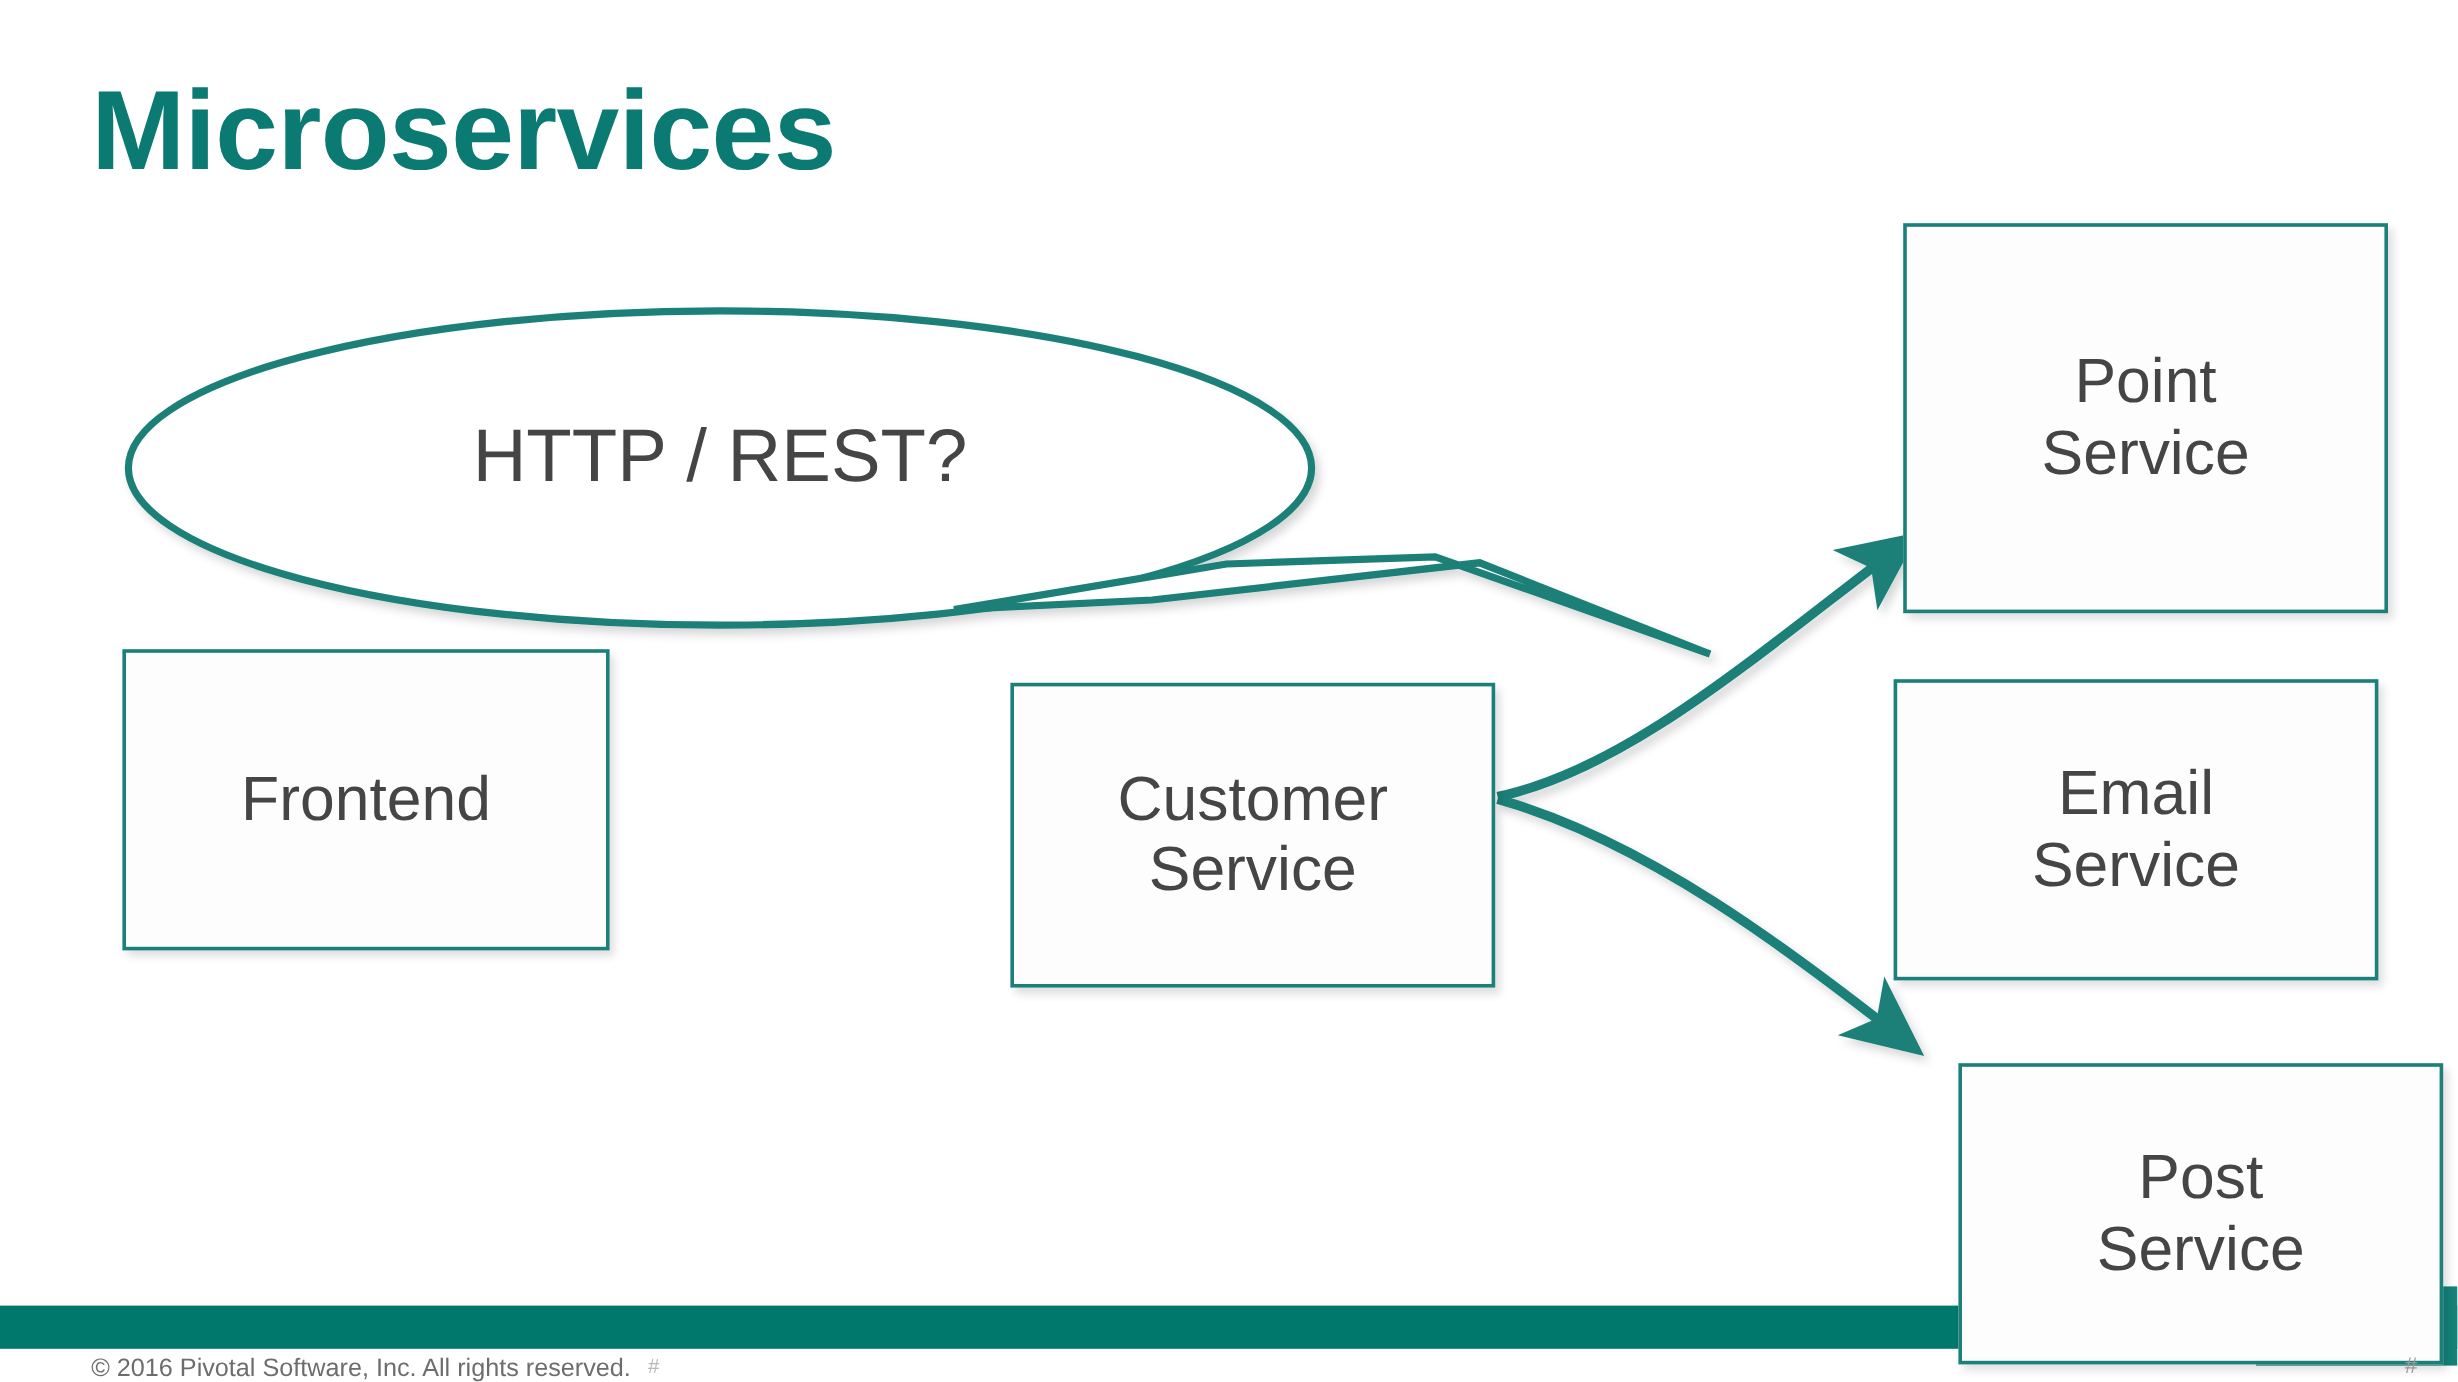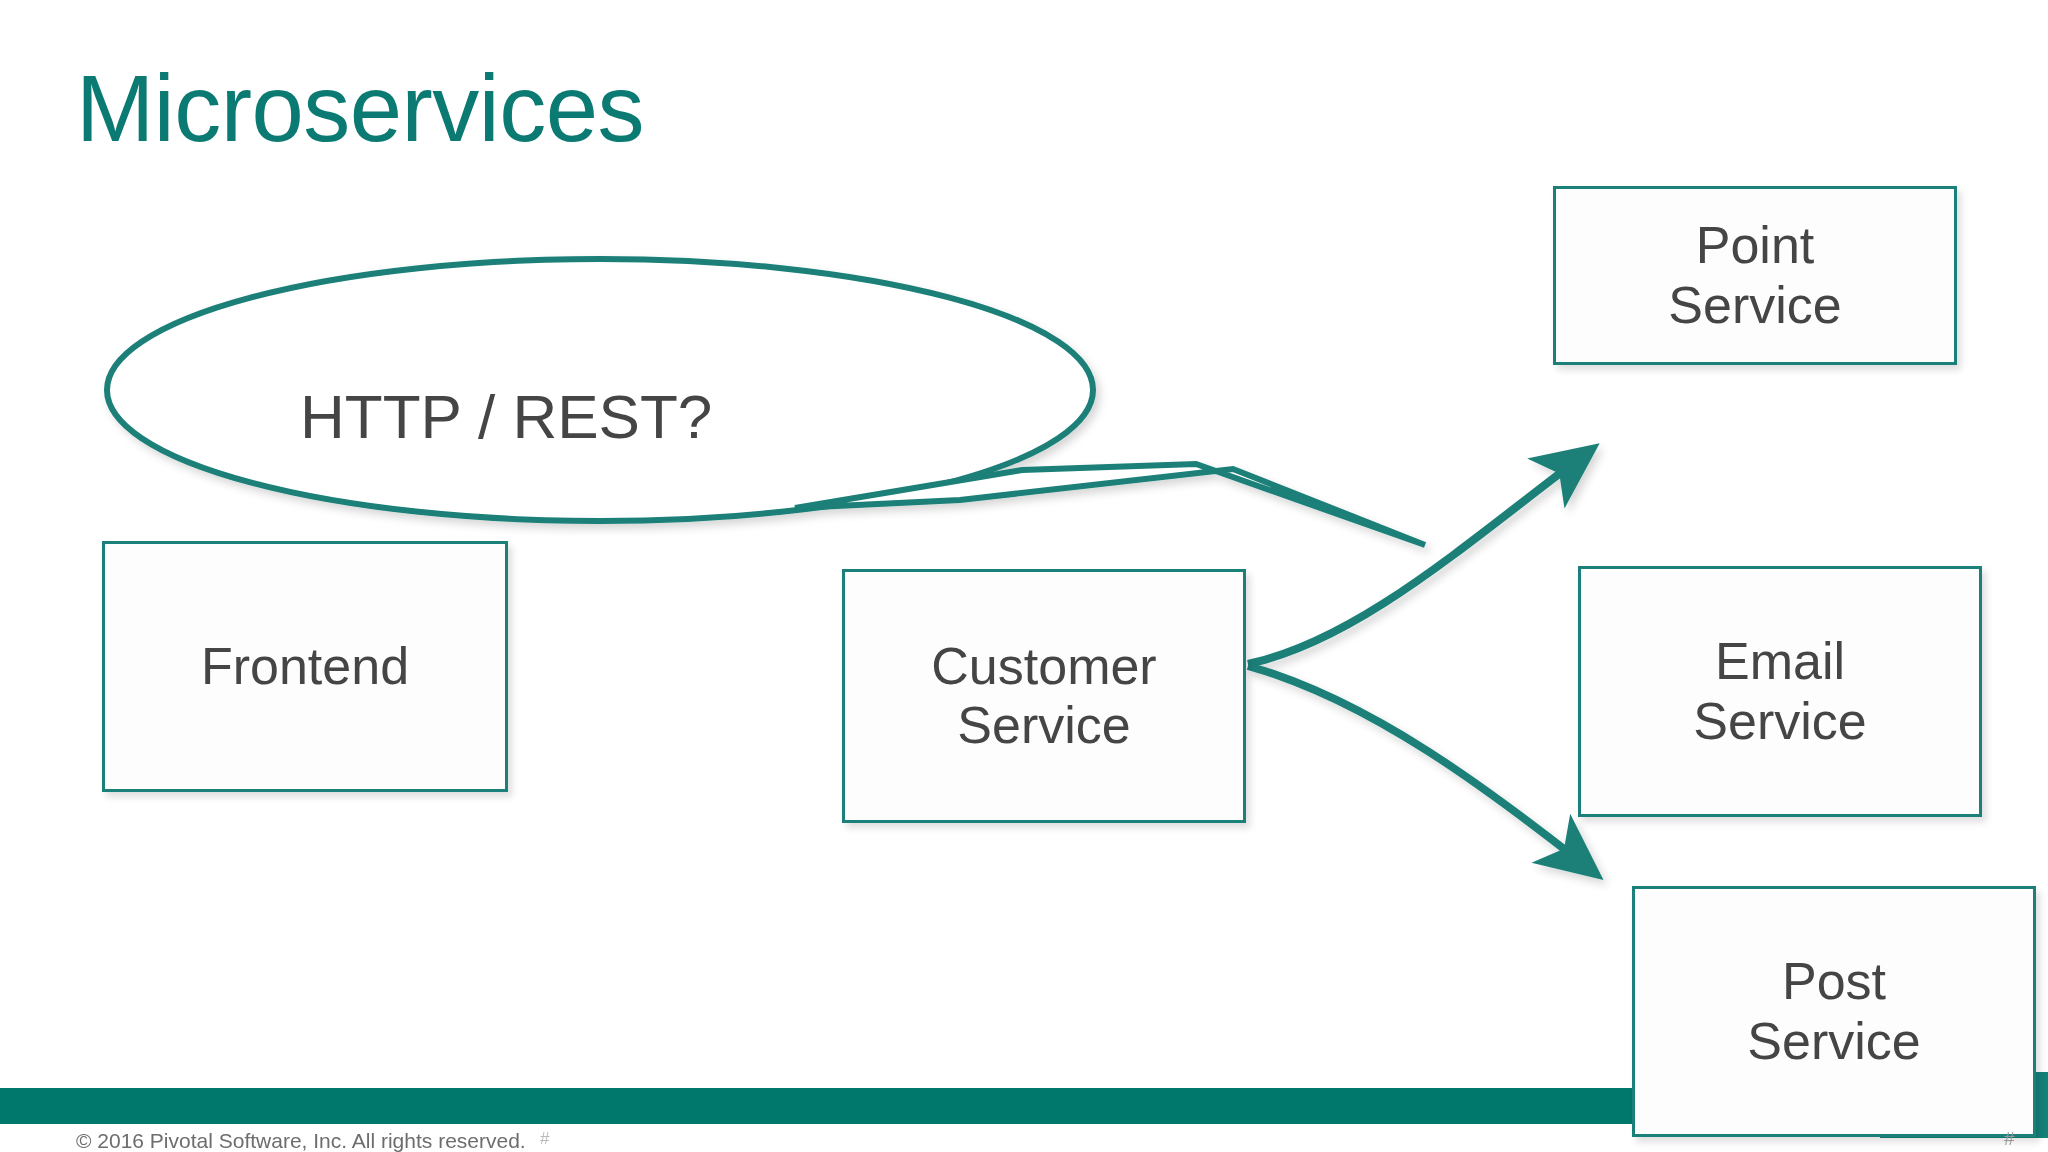--- a/index.html
+++ b/index.html
@@ -17,21 +17,21 @@
     background: #ffffff;
     overflow: hidden;
   }
   #slide-title {
     position: absolute;
     left: 76px;
     top: 62px;
     font-size: 94px;
     line-height: 1.0;
     color: #0b7a72;
-    font-weight: 400;
+    font-weight: 700;
     letter-spacing: -0.5px;
     white-space: nowrap;
   }
 
   
   #diagram {
     position: absolute;
     left: 0;
     top: 0;
     width: 2048px;
@@ -49,34 +49,34 @@
     align-items: center;
     justify-content: center;
     text-align: center;
     color: #454545;
     font-size: 52px;
     line-height: 1.14;
     font-weight: 400;
   }
   #node-frontend   { left: 102px;  top: 541px;  width: 406px; height: 251px; justify-content: center; }
   #node-customer   { left: 842px;  top: 540px;  width: 404px; height: 254px; margin-top: 29px; }
-  #node-point      { left: 1553px; top: 186px;  width: 404px; height: 179px; }
+  #node-point      { left: 1586px; top: 186px;  width: 404px; height: 325px; }
   #node-email      { left: 1578px; top: 566px;  width: 404px; height: 251px; }
   #node-post       { left: 1632px; top: 886px;  width: 404px; height: 251px; }
 
   
   #callout-text {
     position: absolute;
     left: 300px;
     top: 345px;
     width: 600px;
+    text-align: center;
     font-size: 62px;
     color: #454545;
     white-space: nowrap;
-    margin-top: 36px;
   }
 
   
   #footer-bar {
     position: absolute;
     left: 0;
     top: 1088px;
     width: 2048px;
     height: 36px;
     background: #00786b;

